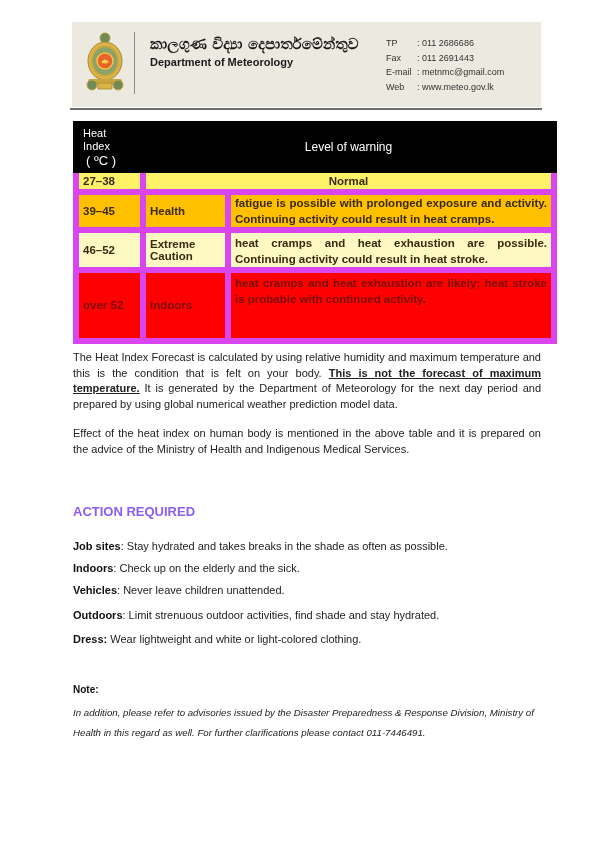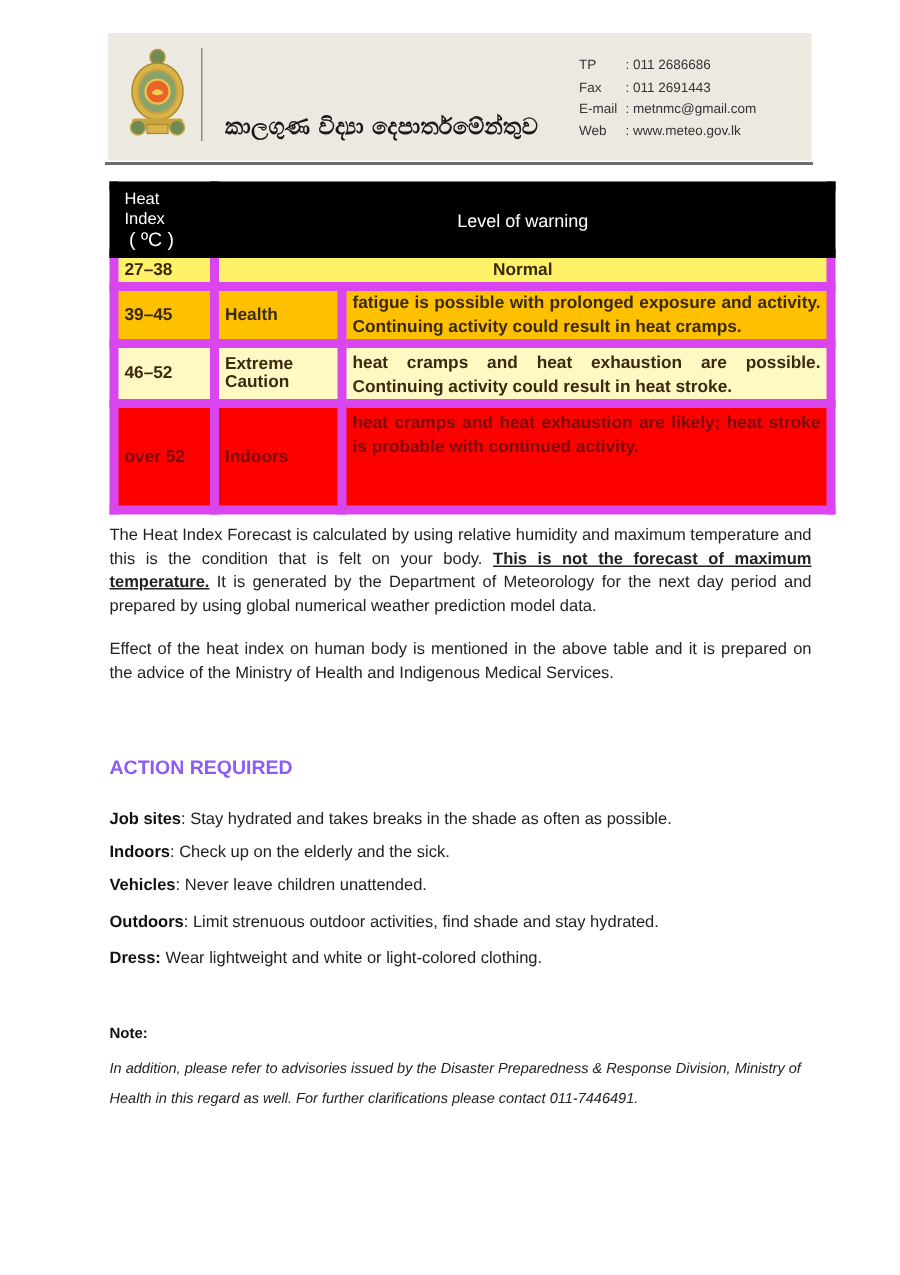--- a/index.html
+++ b/index.html
@@ -11,21 +11,21 @@
       position: absolute; left: 72px; top: 22px; width: 469px; height: 85px;
       background: #ece9e0;
     }
     .letterhead-rule {
       position: absolute; left: 70px; top: 108px; width: 472px; height: 2px;
       background: #6e6e6e;
     }
     .emblem { position: absolute; left: 12px; top: 9px; width: 42px; height: 62px; }
     .emblem-divider { position: absolute; left: 62px; top: 10px; width: 1px; height: 62px; background: #8a8a8a; }
     .dept-names { position: absolute; left: 78px; top: 12px; }
-    .name-si { font-family: "DejaVu Sans", sans-serif; font-size: 15px; font-weight: bold; color: #1a1a1a; letter-spacing: 0.2px; line-height: 20px; white-space: nowrap; margin-top: 40px; }
+    .name-si { font-family: "DejaVu Sans", sans-serif; font-size: 15px; font-weight: bold; color: #1a1a1a; letter-spacing: 0.2px; line-height: 20px; white-space: nowrap; }
     .name-ta { font-family: "DejaVu Sans", sans-serif; font-size: 9.5px; font-weight: bold; font-style: italic; color: #1a1a1a; line-height: 17px; white-space: nowrap; }
     .name-en { font-size: 11px; font-weight: bold; color: #1a1a1a; line-height: 17px; white-space: nowrap; }
     .contacts { position: absolute; left: 314px; top: 14px; font-size: 9px; color: #333; line-height: 14.5px; }
     .contact-row { display: flex; white-space: nowrap; }
     .contact-label { width: 31px; }
 
     
     .warn-table {
       position: absolute; left: 73px; top: 121px; width: 484px;
       border-collapse: collapse; table-layout: fixed;
@@ -73,20 +73,21 @@
       <path d="M17 31 q4 -5 8 0 q-4 3 -8 0z" fill="#f4d04a"></path>
       <rect x="4" y="48" width="34" height="6" rx="2" fill="#c9a540"></rect>
       <circle cx="8" cy="54" r="5" fill="#6f8a55" stroke="#c9a540" stroke-width="1"></circle>
       <circle cx="34" cy="54" r="5" fill="#6f8a55" stroke="#c9a540" stroke-width="1"></circle>
       <rect x="14" y="52" width="14" height="6" fill="#d9b24a" stroke="#a88a2a" stroke-width="0.8"></rect>
     </svg>
   </div>
   <div class="emblem-divider"></div>
   <div class="dept-names">
     <div class="name-si">කාලගුණ විද්‍යා දෙපාර්තමේන්තුව</div>
+    <div class="name-en">Department of Meteorology</div>
   </div>
   <div class="contacts">
     <div class="contact-row">
       <span class="contact-label">TP</span>
       <span>: 011 2686686</span>
     </div>
     <div class="contact-row">
       <span class="contact-label">Fax</span>
       <span>: 011 2691443</span>
     </div>

